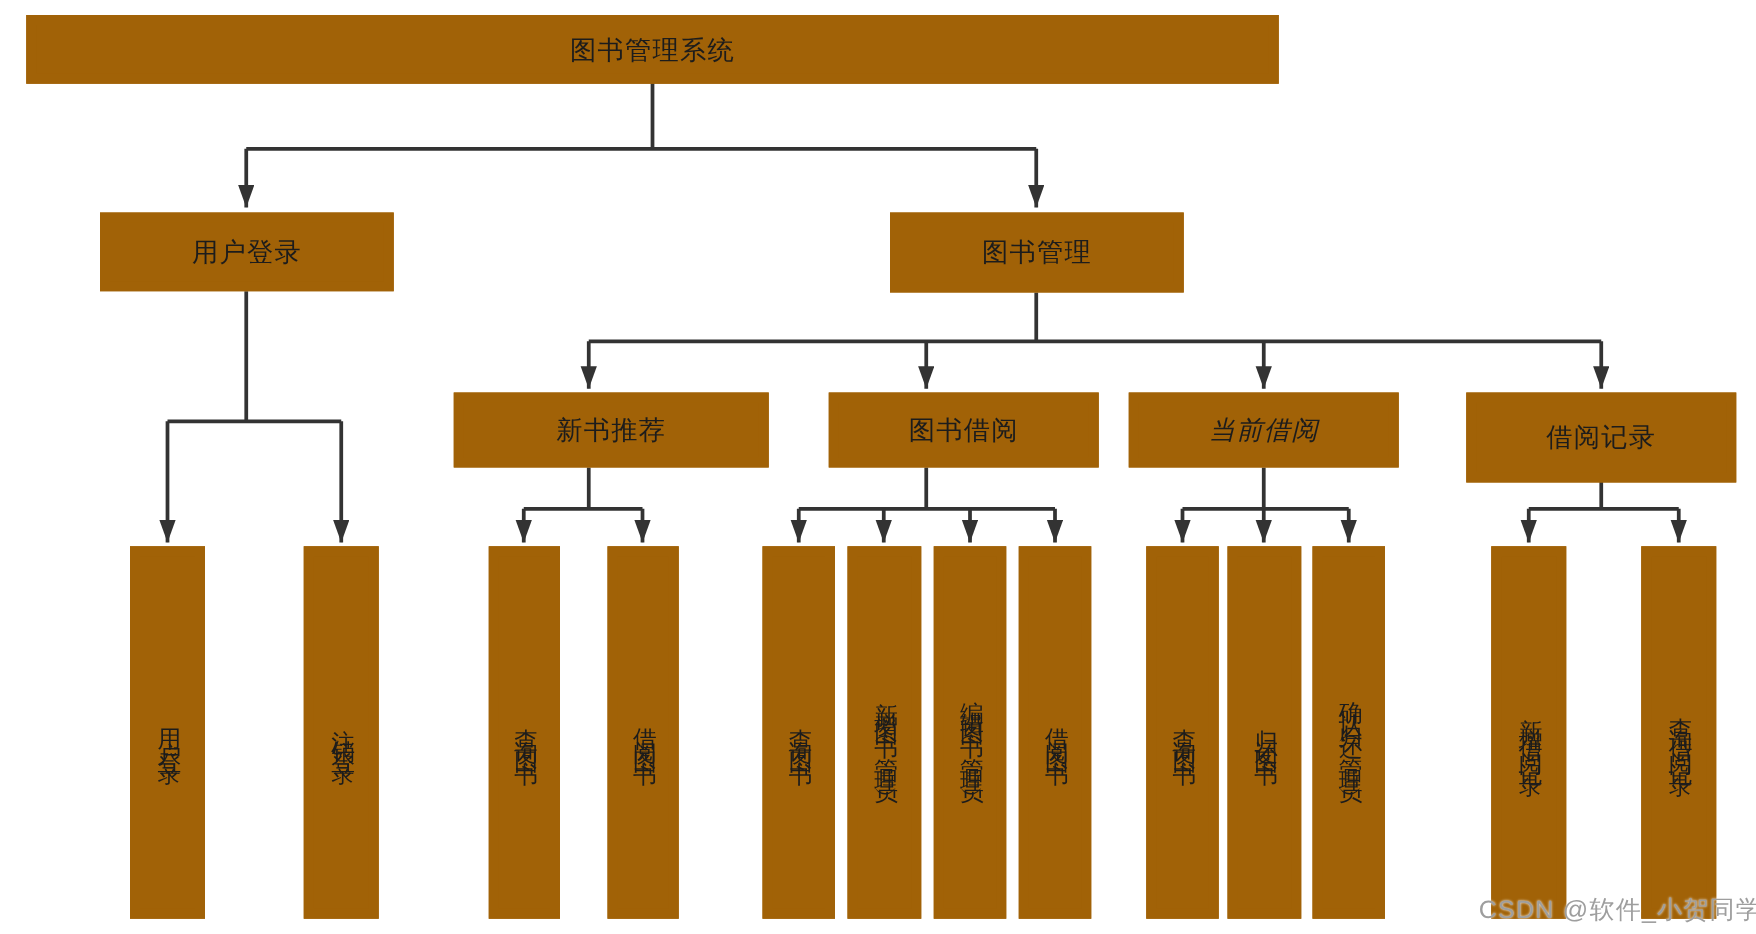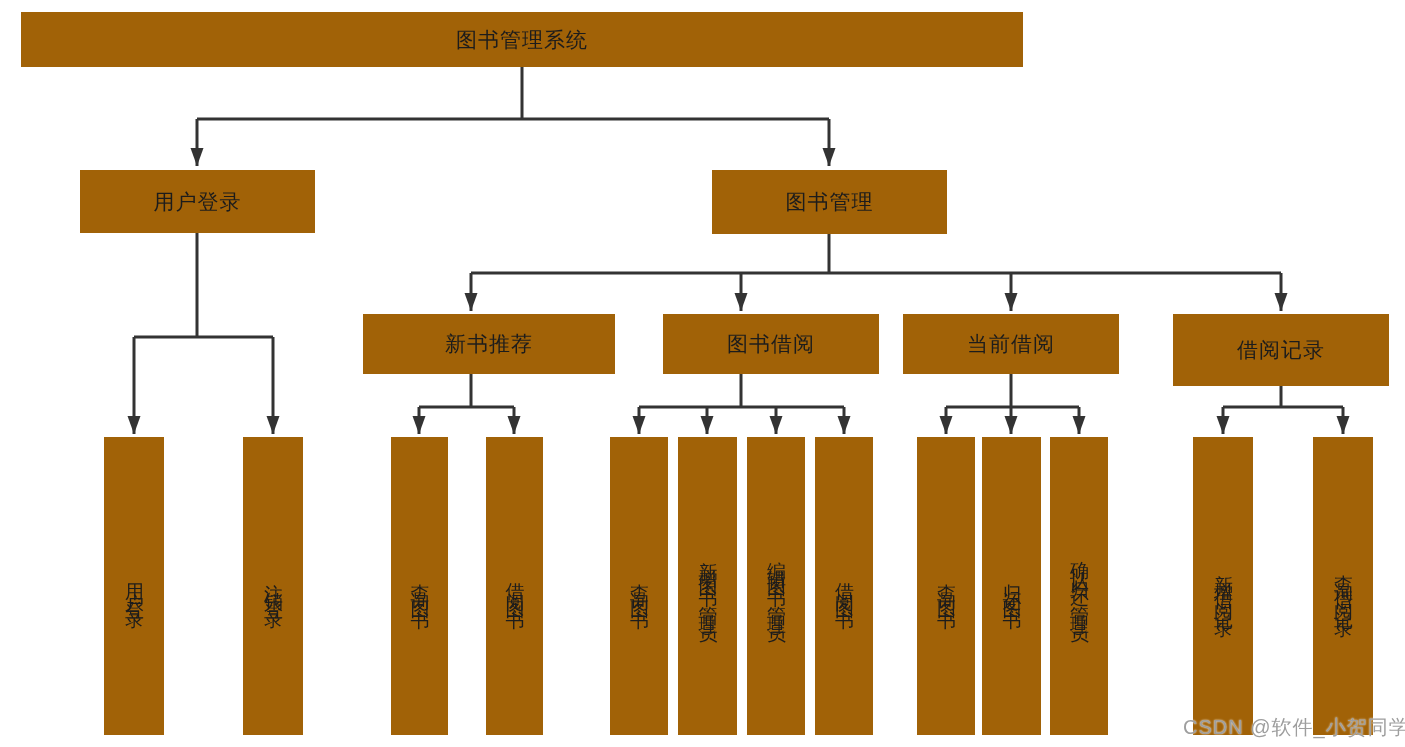--- a/index.html
+++ b/index.html
@@ -92,21 +92,21 @@
     <line x1="1343" y1="407" x2="1343" y2="434" stroke="#333333" stroke-width="3" marker-end="url(#arrow)"></line>
   </svg>
 
   <div class="box h root" style="left:21px; top:12px; width:1002px; height:55px;">图书管理系统</div>
 
   <div class="box h" style="left:80px; top:170px; width:235px; height:63px;">用户登录</div>
   <div class="box h" style="left:712px; top:170px; width:235px; height:64px;">图书管理</div>
 
   <div class="box h" style="left:363px; top:314px; width:252px; height:60px;">新书推荐</div>
   <div class="box h" style="left:633px; top:314px; width:216px; height:60px;margin-left:30px;">图书借阅</div>
-  <div class="box h" style="left:903px; top:314px; width:216px; height:60px;">当前借阅</div>
+  <div class="box h" style="left:903px; top:314px; width:216px; height:60px;font-style:italic;">当前借阅</div>
   <div class="box h" style="left:1173px; top:314px; width:216px; height:72px;">借阅记录</div>
 
   <div class="box v" style="left:104px; top:437px; width:60px; height:298px;">用户登录</div>
   <div class="box v" style="left:243px; top:437px; width:60px; height:298px;">注销登录</div>
 
   <div class="box v" style="left:391px; top:437px; width:57px; height:298px;">查询图书</div>
   <div class="box v" style="left:486px; top:437px; width:57px; height:298px;">借阅图书</div>
 
   <div class="box v" style="left:610px; top:437px; width:58px; height:298px;">查询图书</div>
   <div class="box v" style="left:678px; top:437px; width:59px; height:298px;">新增图书（管理员）</div>

